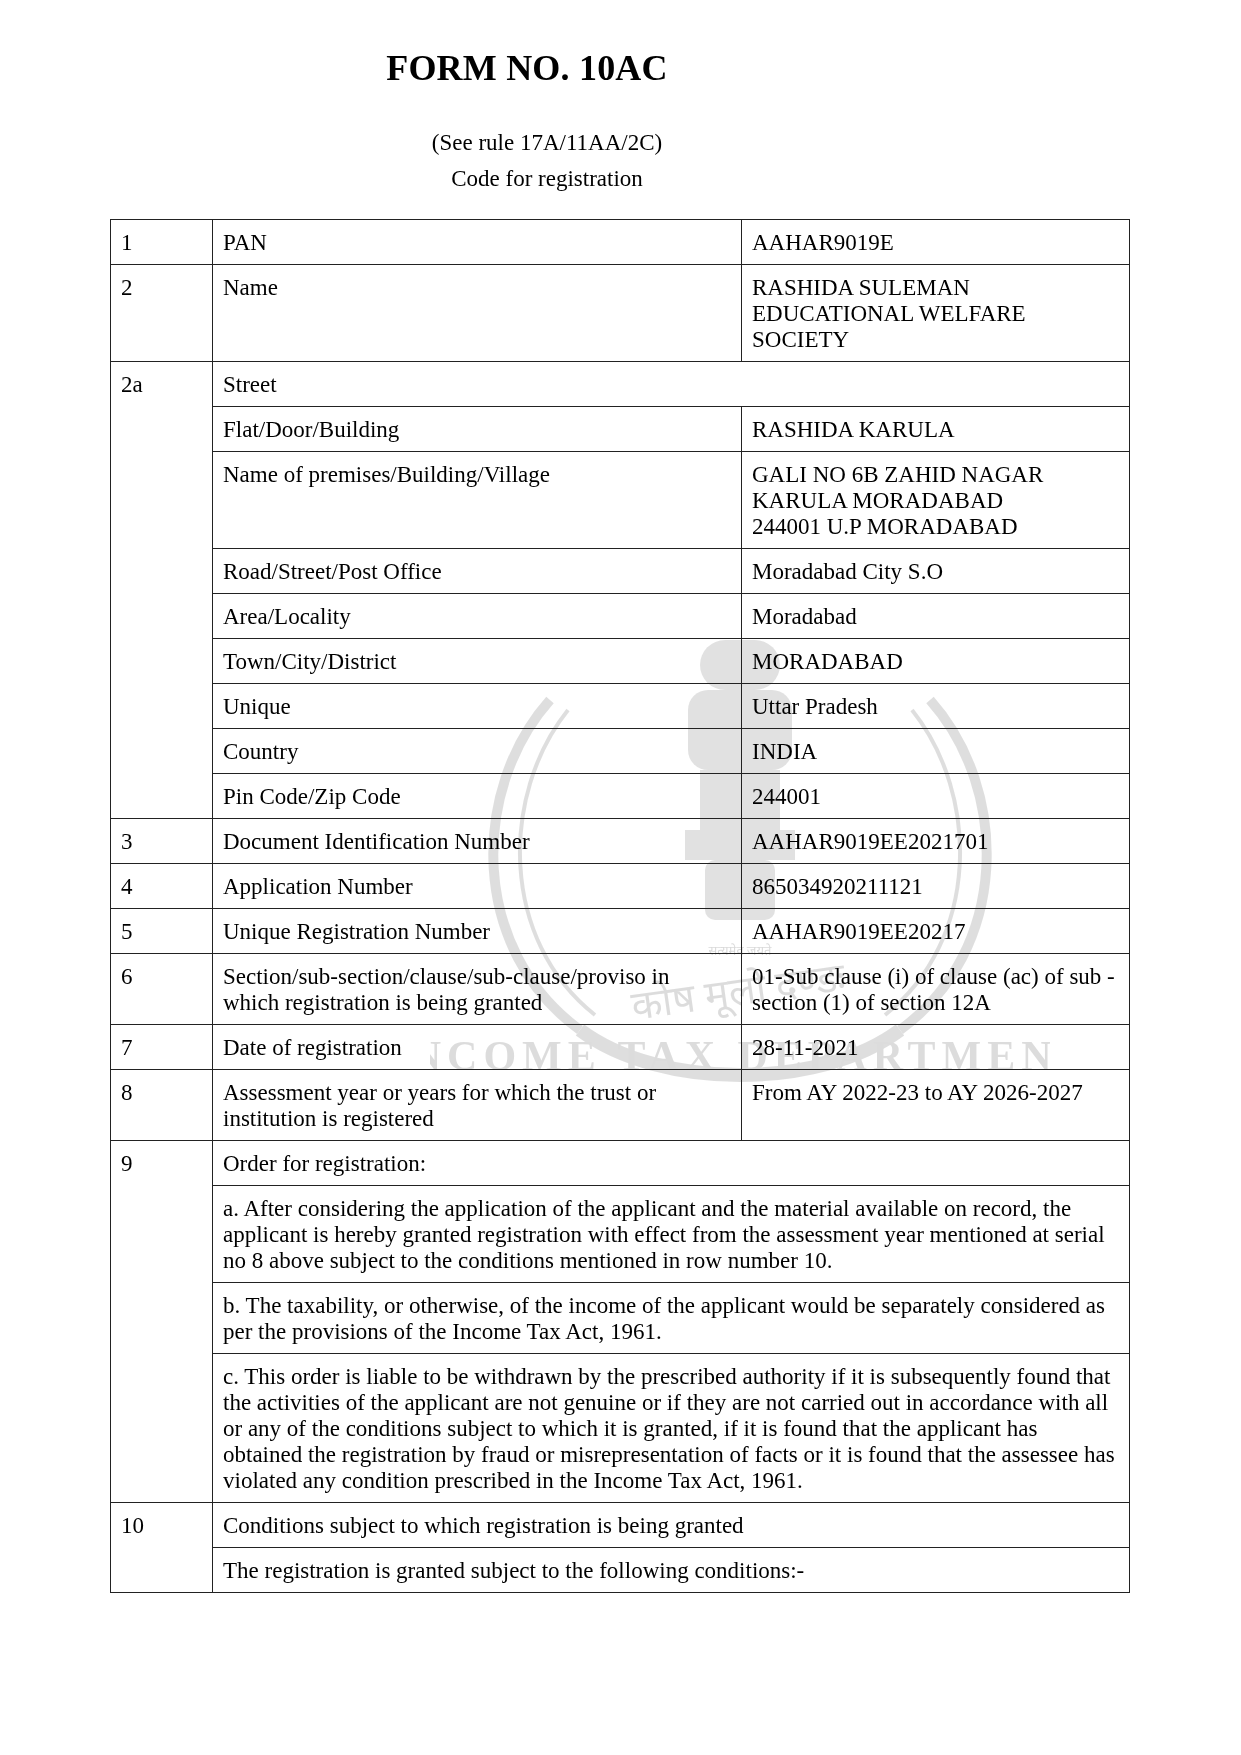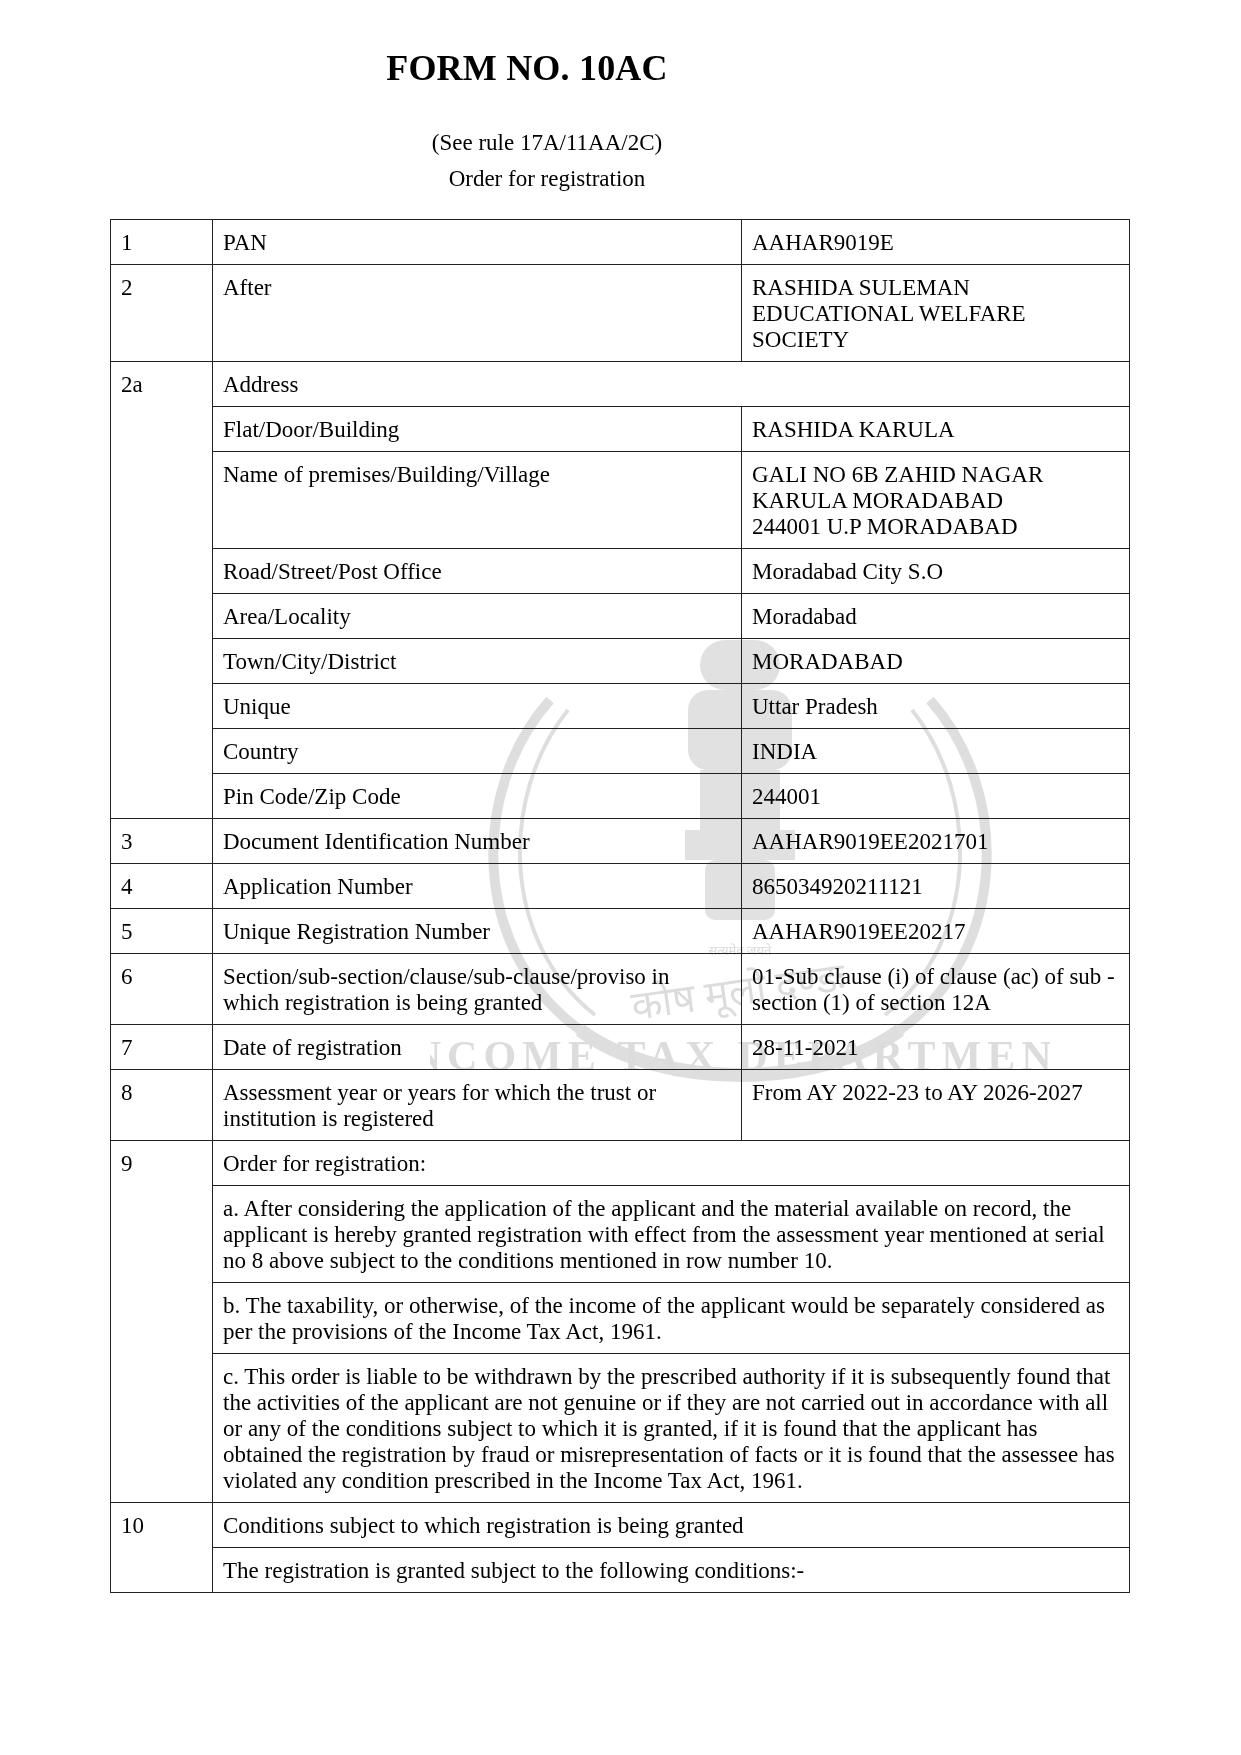--- a/index.html
+++ b/index.html
@@ -33,21 +33,21 @@
     td.sn { width: 81px; }
     td.lbl { width: 508px; }
     td.val { }
     .multiline { white-space: pre-line; }
   </style>
 </head>
 <body>
 
 <div class="title">FORM NO. 10AC</div>
 <div class="subtitle sub1">(See rule 17A/11AA/2C)</div>
-<div class="subtitle sub2">Order for registration</div>
+<div class="subtitle sub2">Code for registration</div>
 
 <svg class="watermark" viewBox="0 0 620 520">
   <g fill="none" stroke="#6e6e6e" stroke-width="10">
     <path d="M120 110 C 40 200, 40 360, 150 440"></path>
     <path d="M500 110 C 580 200, 580 360, 470 440"></path>
     <path d="M138 120 C 70 205, 70 350, 165 425" stroke-width="4"></path>
     <path d="M482 120 C 550 205, 550 350, 455 425" stroke-width="4"></path>
     <path d="M150 440 C 230 500, 390 500, 470 440" stroke-width="14"></path>
   </g>
   <g fill="#7a7a7a">
@@ -66,29 +66,29 @@
 
   <tbody>
       <tr>
     <td class="sn">1</td>
     <td class="lbl">PAN</td>
     <td class="val">AAHAR9019E</td>
   </tr>
 
   <tr>
     <td class="sn">2</td>
-    <td class="lbl">After</td>
+    <td class="lbl">Name</td>
     <td class="val multiline">RASHIDA SULEMAN
 EDUCATIONAL WELFARE
 SOCIETY</td>
   </tr>
 
   <tr>
     <td class="sn" rowspan="9">2a</td>
-    <td colspan="2">Address</td>
+    <td colspan="2">Street</td>
   </tr>
   <tr>
     <td class="lbl">Flat/Door/Building</td>
     <td class="val">RASHIDA KARULA</td>
   </tr>
   <tr>
     <td class="lbl">Name of premises/Building/Village</td>
     <td class="val multiline">GALI NO 6B ZAHID NAGAR
 KARULA MORADABAD
 244001 U.P MORADABAD</td>

